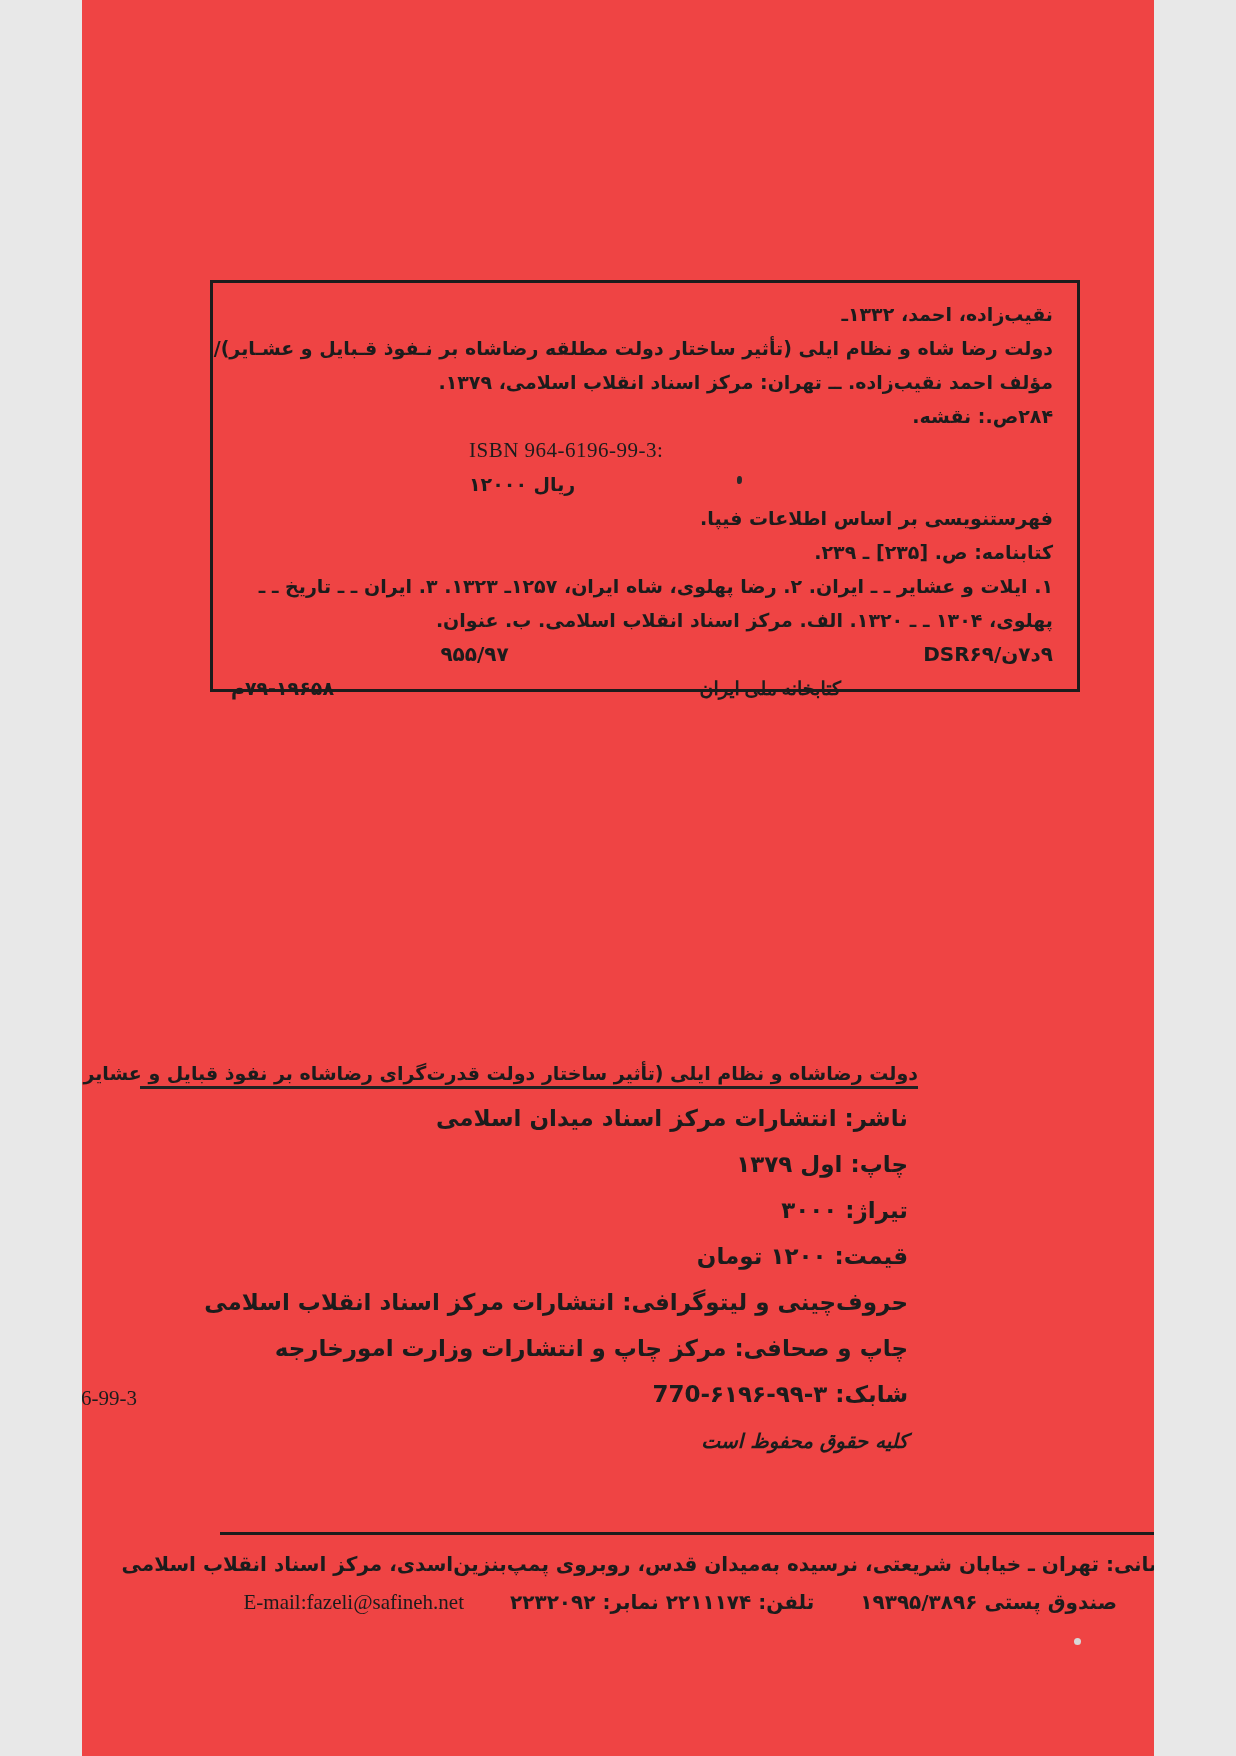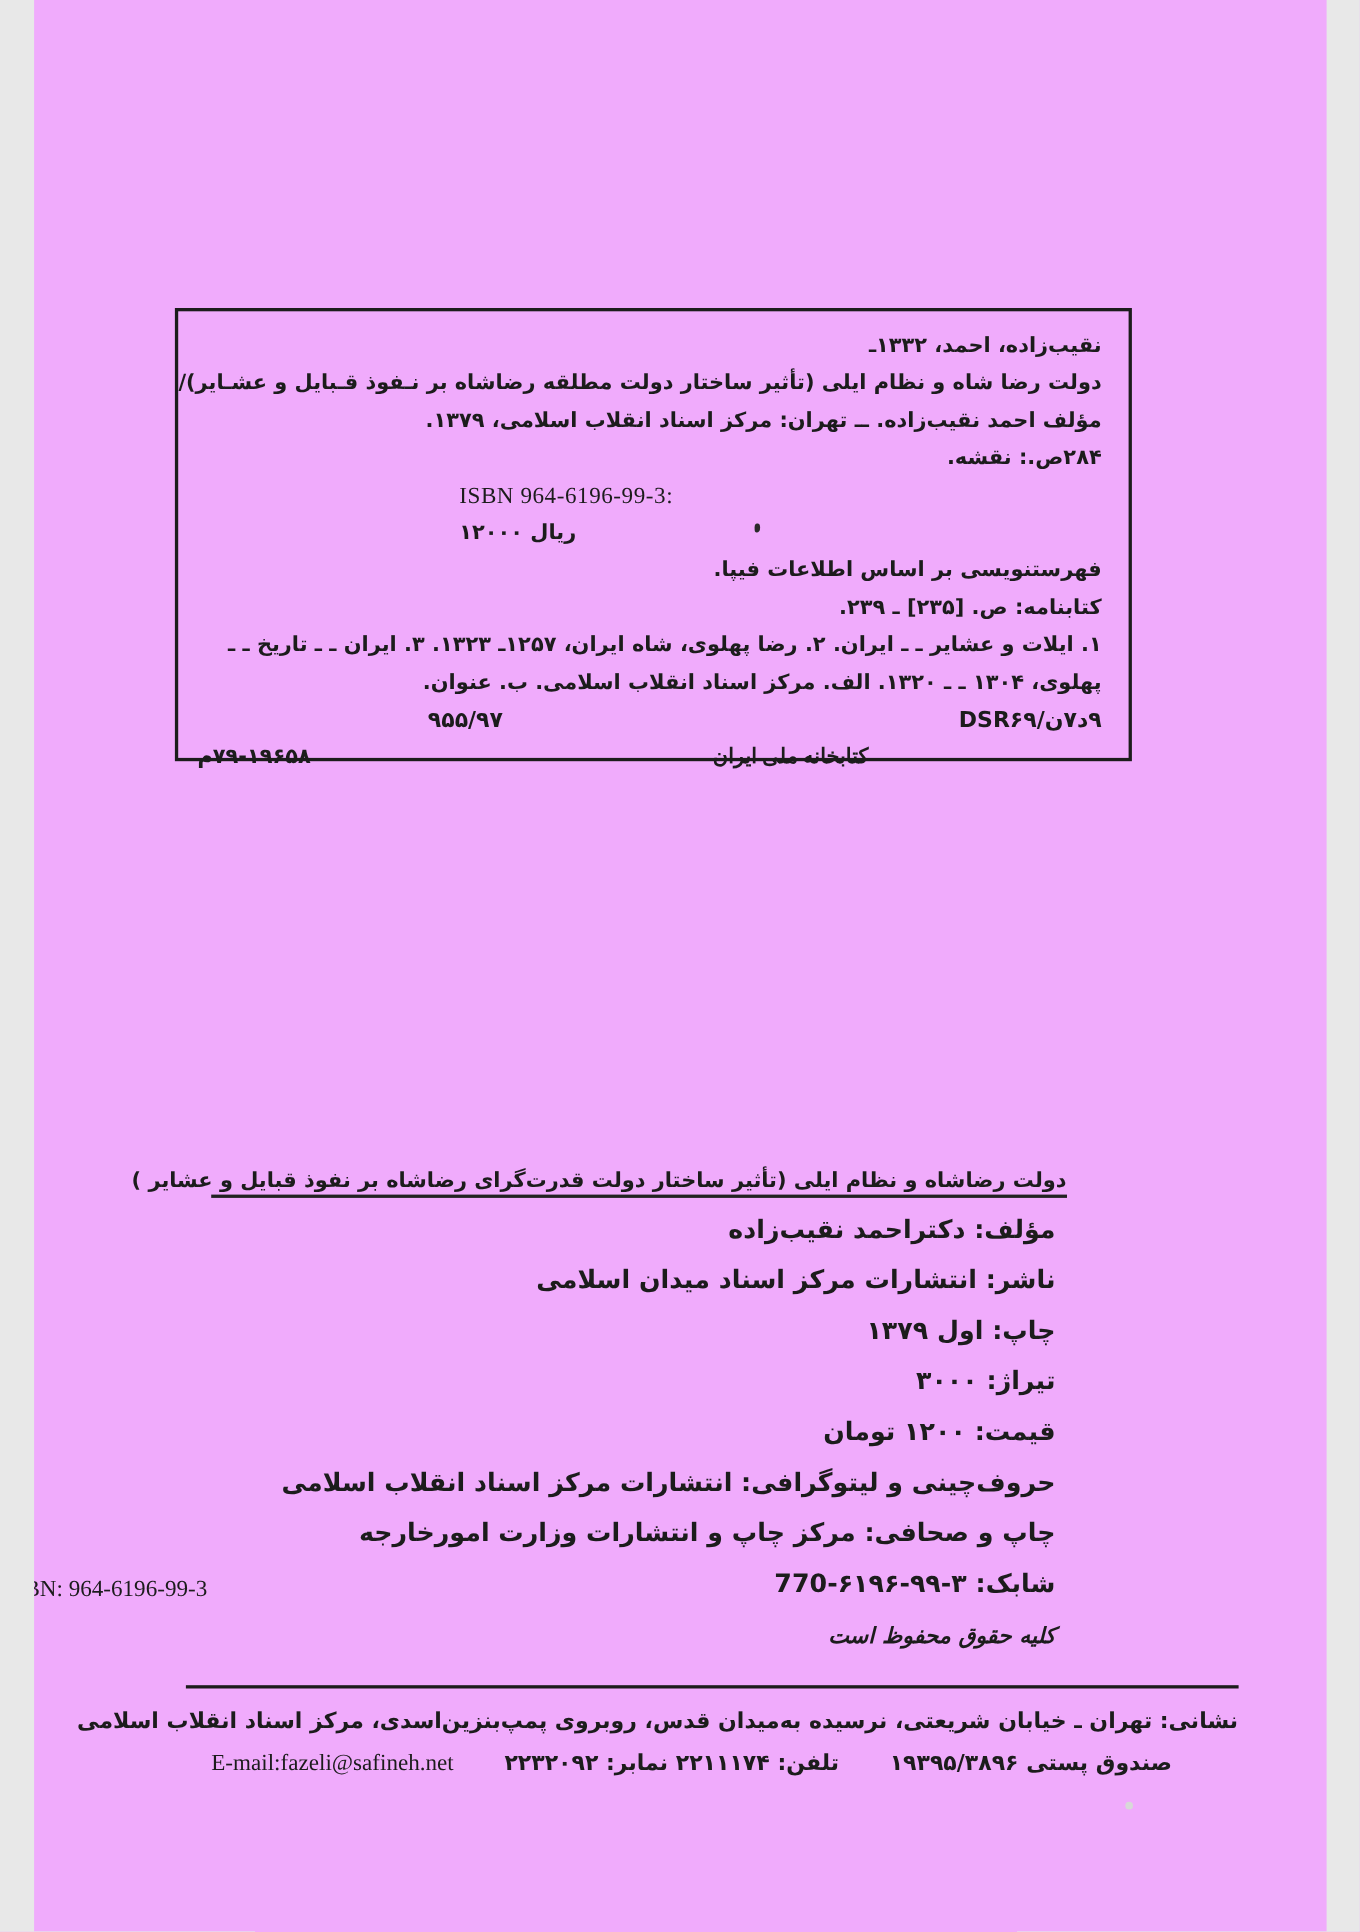--- a/index.html
+++ b/index.html
@@ -1,17 +1,17 @@
 <!DOCTYPE html>
 <html lang="fa"><head>
 <meta charset="utf-8">
 <style>
   html,body{margin:0;padding:0;background:#e8e8e8;}
   .page{
-    position:relative;width:1175px;height:1756px;background:#f0abfc;
+    position:relative;width:1072px;height:1756px;background:#ef4444;
     font-family:"DejaVu Sans",sans-serif;color:#1c1c1c;overflow:hidden;
     margin:0 auto;
   }
   
   .cip-box{
     position:absolute;left:128px;top:280px;width:870px;height:412px;
     border:3px solid #1c1c1c;box-sizing:border-box;
     direction:rtl;text-align:right;
     padding:14px 24px 0 18px;
     font-size:19px;font-weight:700;line-height:34px;
@@ -83,21 +83,20 @@
       <span class="library-cell">کتابخانه ملی ایران</span>
       <span class="ltr-override">م۷۹-۱۹۶۵۸</span>
     </div>
   </div>
 
   <div class="artifact-dot"></div>
   <div class="artifact-dot2"></div>
 
   <div class="colophon">
     <div class="col-title">دولت رضاشاه و نظام ایلی (تأثیر ساختار دولت قدرت‌گرای رضاشاه بر نفوذ قبایل و عشایر )</div>
-    <div class="col-row">مؤلف: دکتراحمد نقیب‌زاده</div>
     <div class="col-row">ناشر: انتشارات مرکز اسناد میدان اسلامی</div>
     <div class="col-row">چاپ: اول ۱۳۷۹</div>
     <div class="col-row">تیراژ: ۳۰۰۰</div>
     <div class="col-row">قیمت: ۱۲۰۰ تومان</div>
     <div class="col-row">حروف‌چینی و لیتوگرافی: انتشارات مرکز اسناد انقلاب اسلامی</div>
     <div class="col-row">چاپ و صحافی: مرکز چاپ و انتشارات وزارت امورخارجه</div>
     <div class="col-row shabak-row">
       <span>شابک:</span>
       <span> </span>
       <span class="ltr-override">770-۶۱۹۶-۹۹-۳</span>

